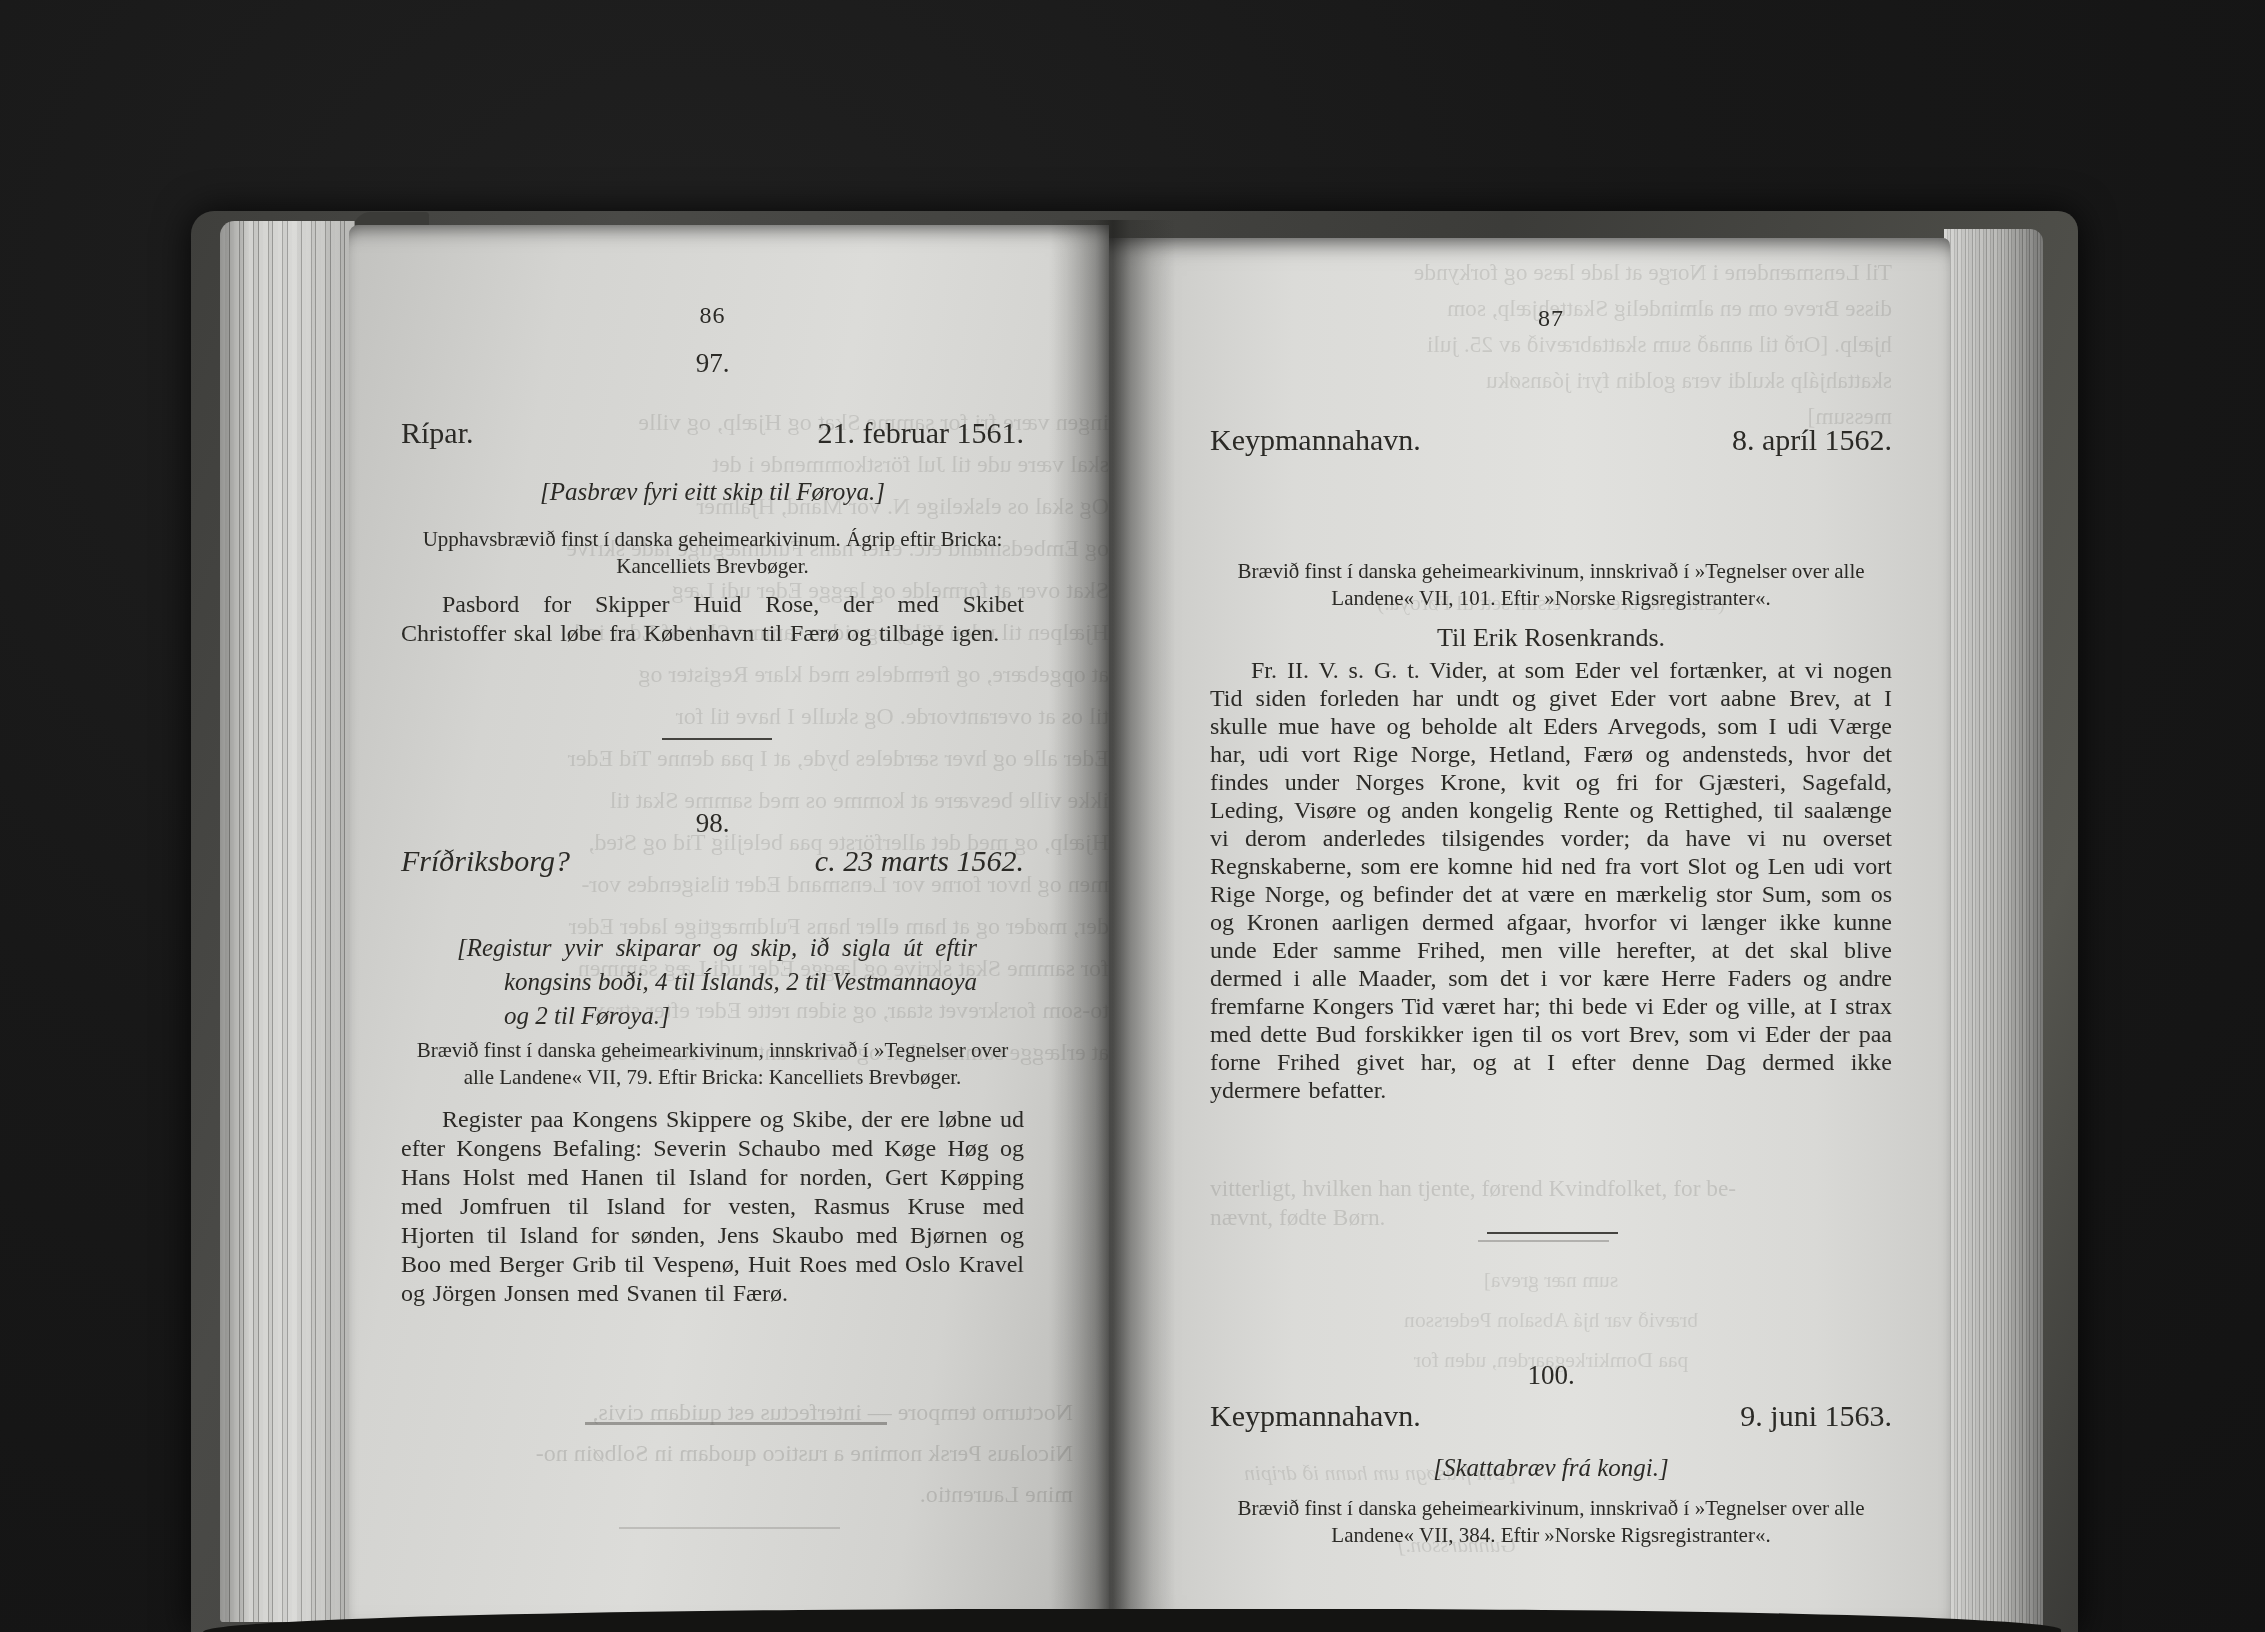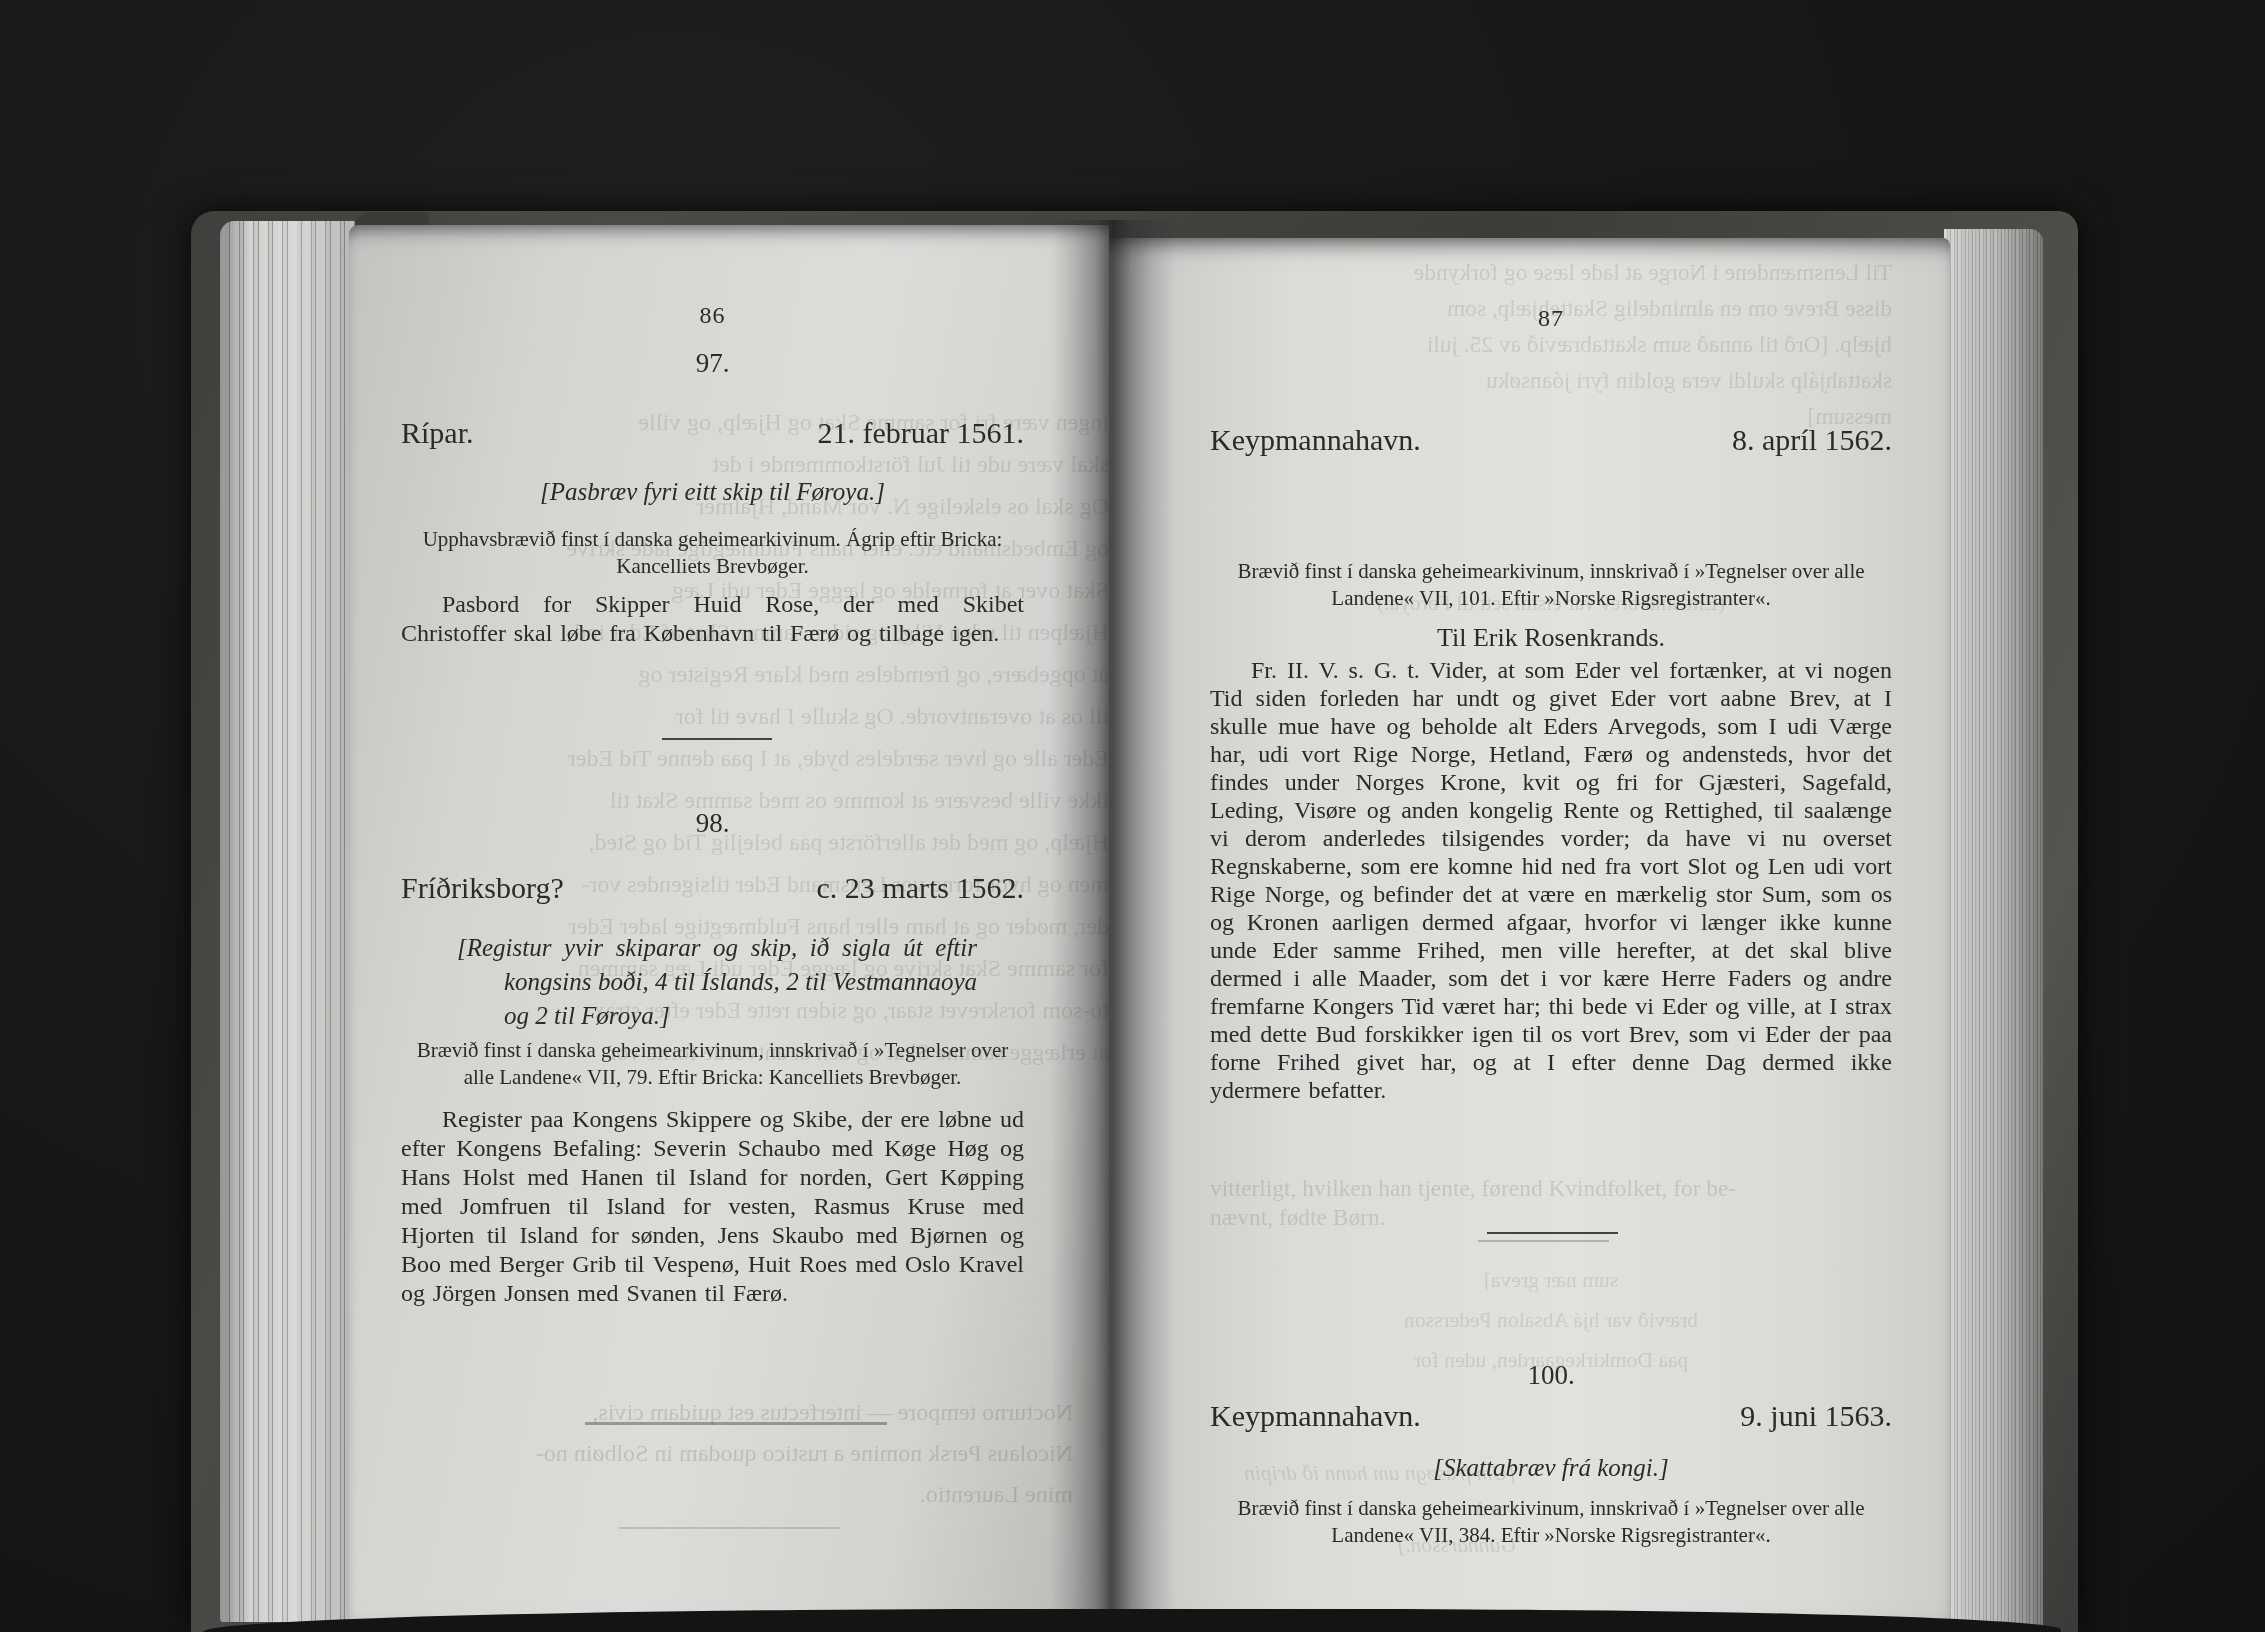--- a/index.html
+++ b/index.html
@@ -100,21 +100,21 @@
         <span class="place">Rípar.</span>
         <span class="date">21. februar 1561.</span>
       </div>
       <div class="blk summary sum-center" style="top:250px;">[Pasbræv fyri eitt skip til Føroya.]</div>
       <div class="blk note" style="top:301px;left:5.4px;right:5.4px;">Upphavsbrævið finst í danska geheimearkivinum.  Ágrip eftir Bricka: Kancelliets Brevbøger.</div>
       <div class="blk bodypar" style="top:365px;">Pasbord for Skipper Huid Rose, der med Skibet Christoffer skal løbe fra København til Færø og tilbage igen.</div>
 
       <div class="rule" style="left:261px;top:513px;width:110px;"></div>
 
       <div class="blk secno" style="top:583px;">98.</div>
-      <div class="blk headrow" style="top:646px;">
+      <div class="blk headrow" style="top:619px;font-style:italic;">
         <span class="place">Fríðriksborg?</span>
         <span class="date">c. 23 marts 1562.</span>
       </div>
       <div class="blk summary sum-hang" style="top:706px;">[Registur yvir skiparar og skip, ið sigla út eftir kongsins boði, 4 til Íslands, 2 til Vestmannaoya og 2 til Føroya.]</div>
       <div class="blk note" style="top:812px;left:3.6px;right:3.6px;">Brævið finst í danska geheimearkivinum, innskrivað í »Tegnelser over alle Landene« VII, 79.  Eftir Bricka:  Kancelliets Brevbøger.</div>
       <div class="blk bodypar" style="top:880px;">Register paa Kongens Skippere og Skibe, der ere løbne ud efter Kongens Befaling: Severin Schaubo med Køge Høg og Hans Holst med Hanen til Island for norden, Gert Køpping med Jomfruen til Island for vesten, Rasmus Kruse med Hjorten til Island for sønden, Jens Skaubo med Bjørnen og Boo med Berger Grib til Vespenø, Huit Roes med Oslo Kravel og Jörgen Jonsen med Svanen til Færø.</div>
     </div>
   </div>
 
   <div class="page page-right">

